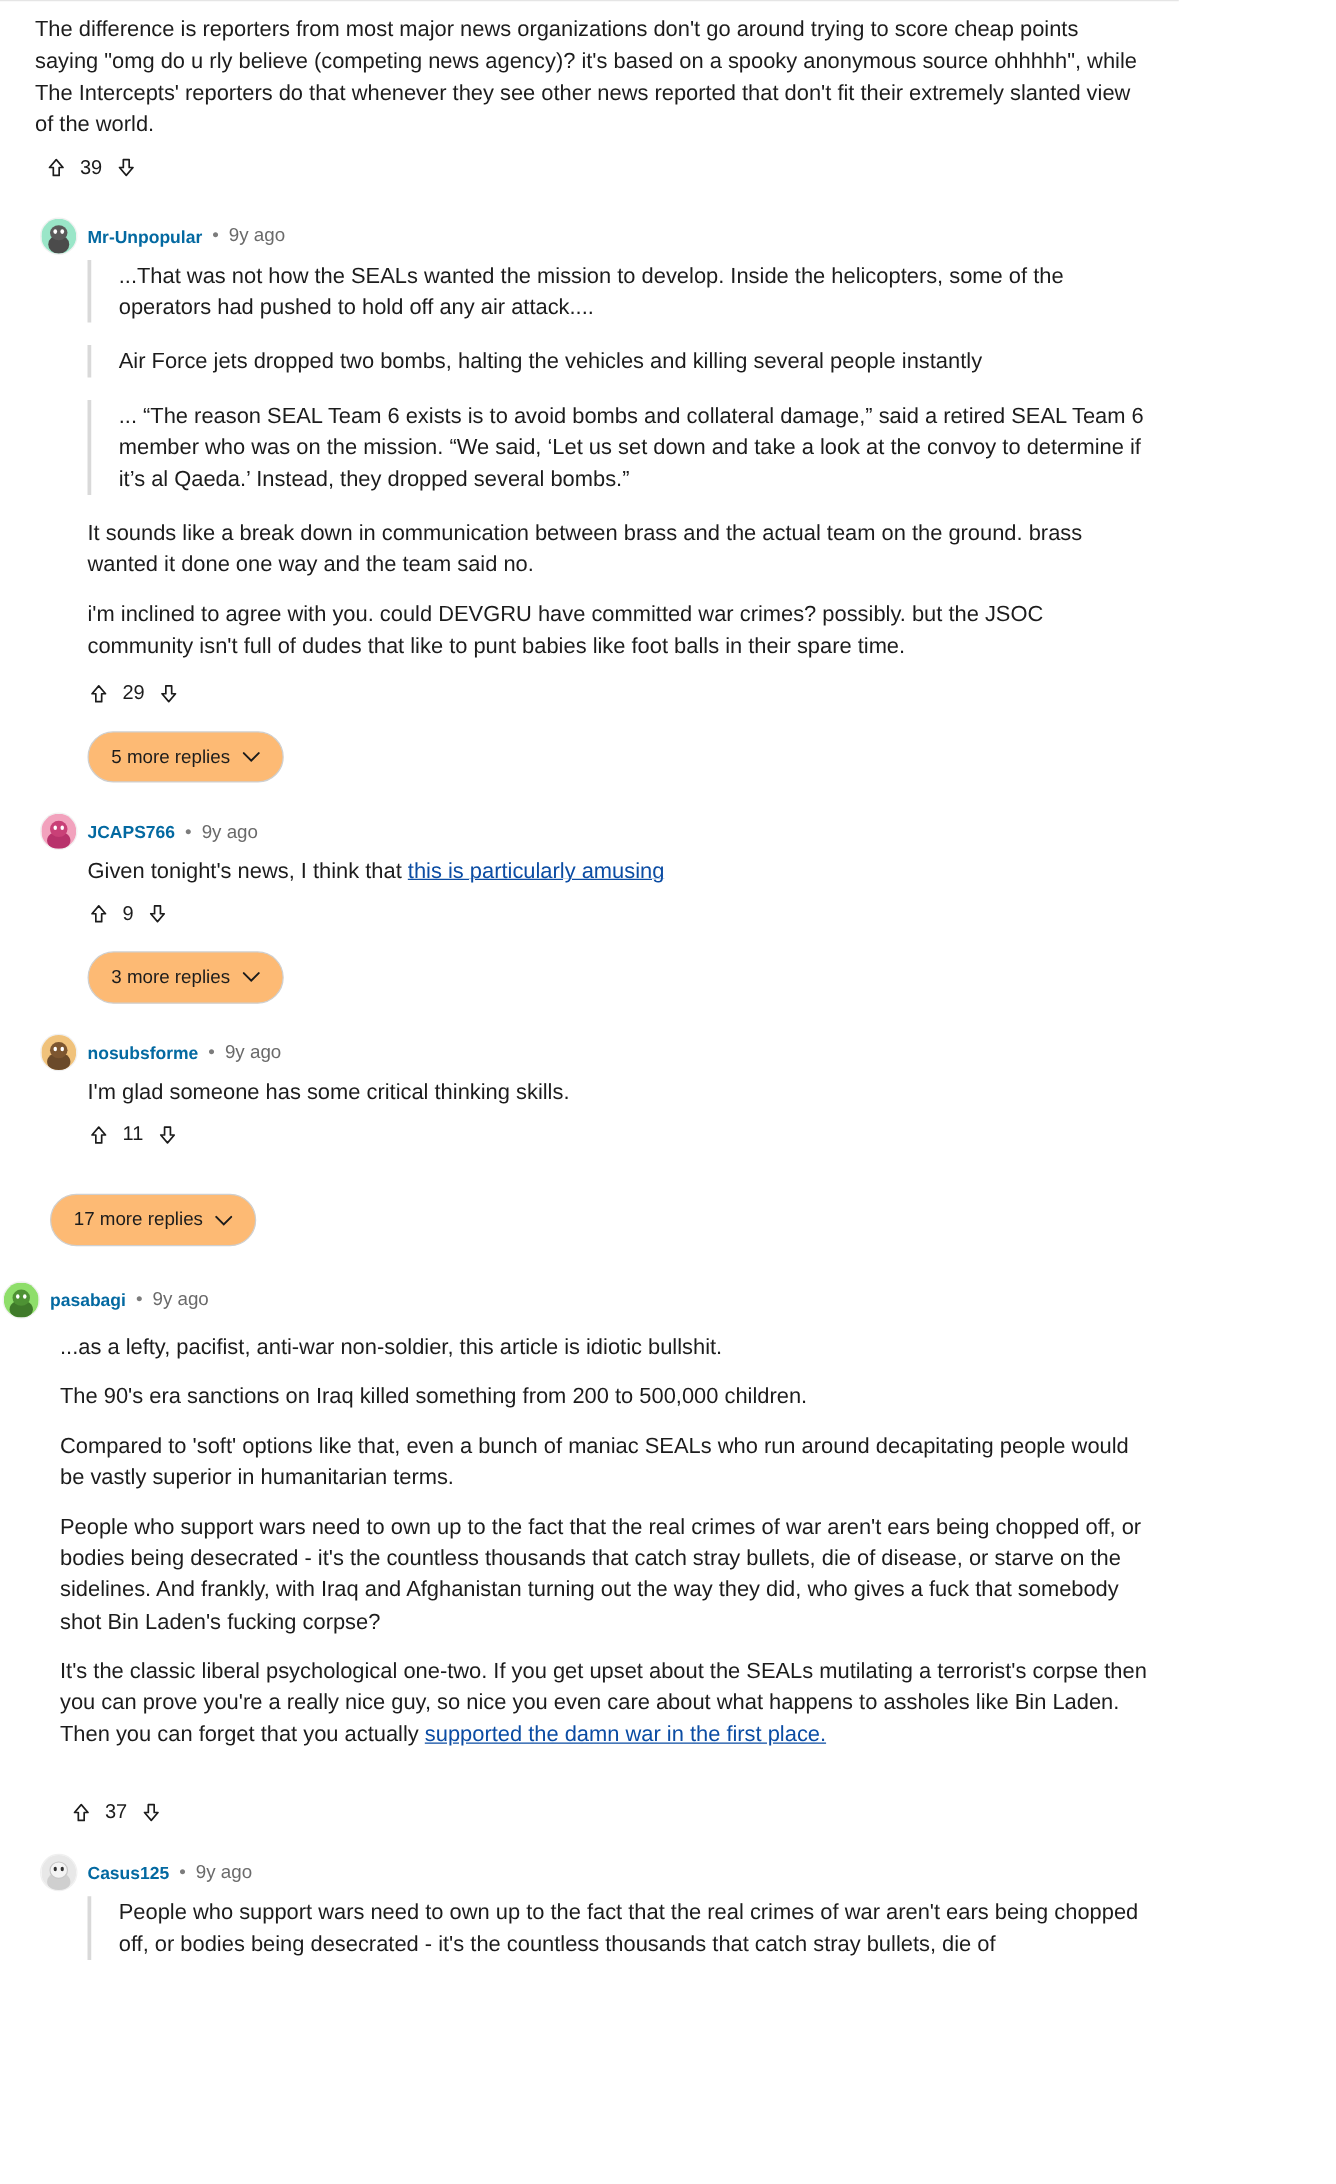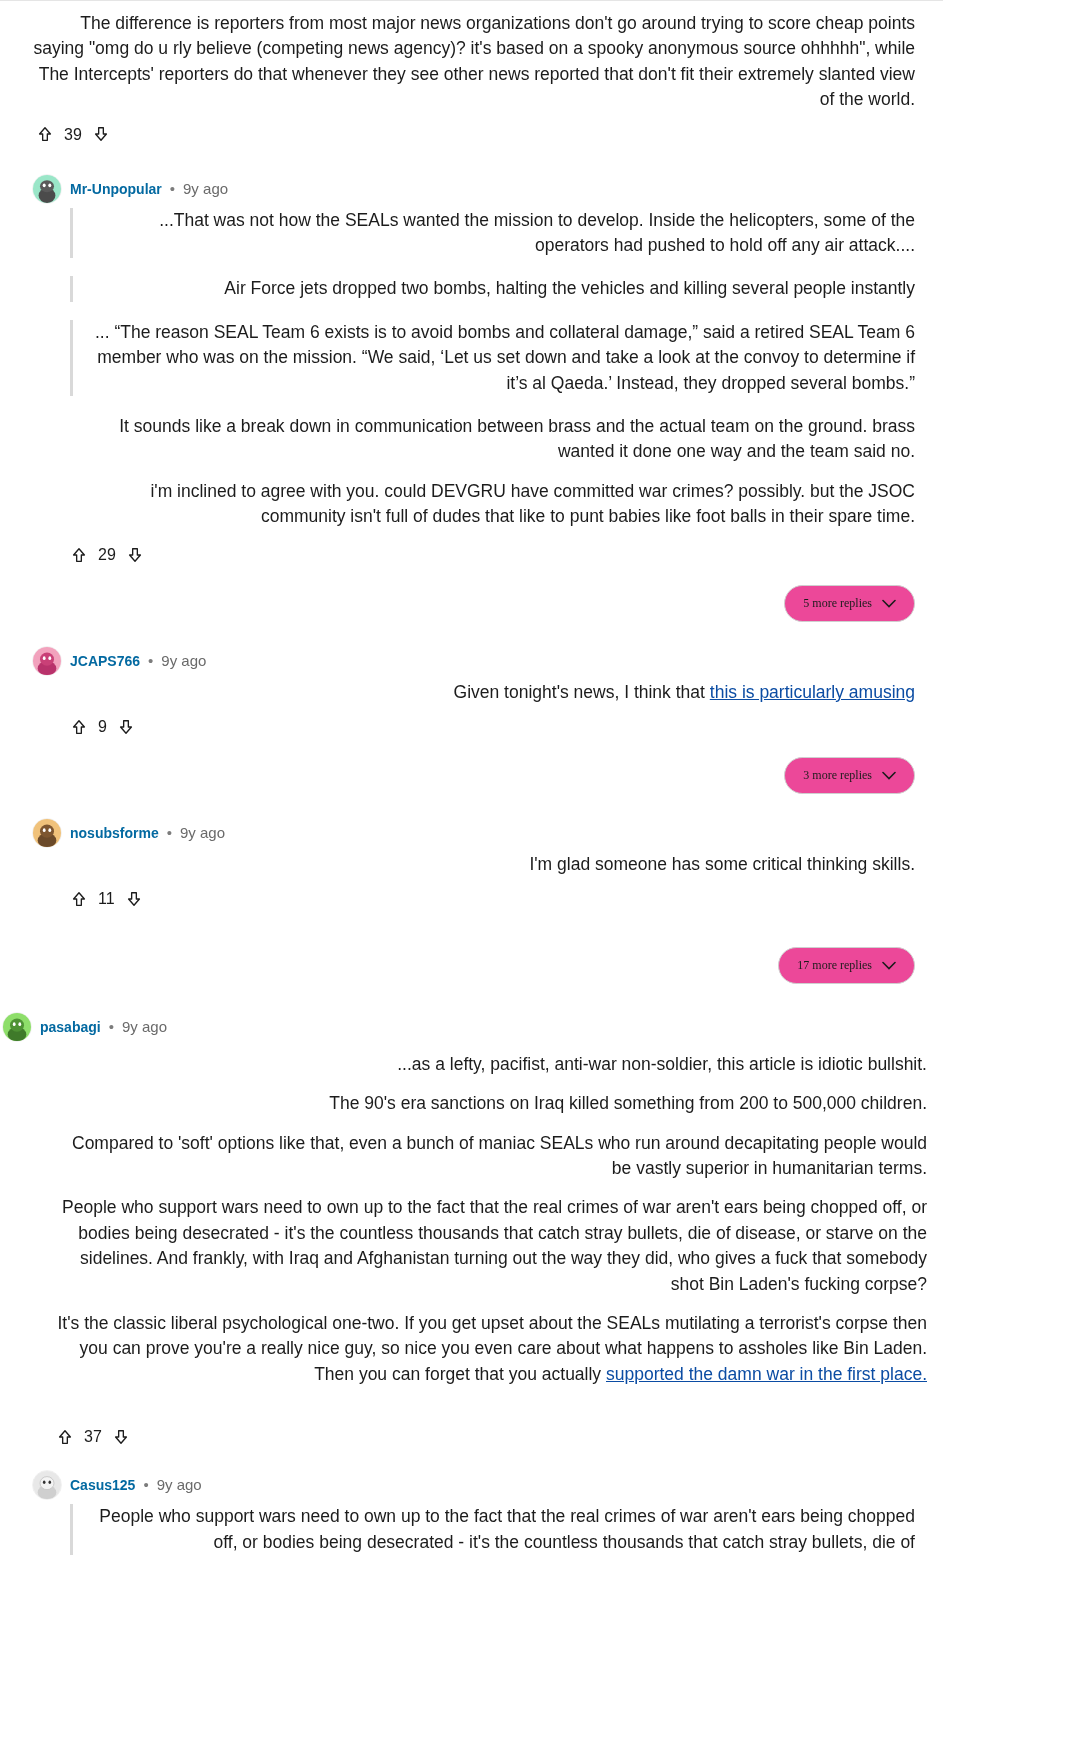--- a/index.html
+++ b/index.html
@@ -9,21 +9,21 @@
     font-family: "Liberation Sans", sans-serif;
   }
   body {
     width: 1069px;
     min-height: 1747px;
     color: #1c1c1c;
     font-size: 17.5px;
     line-height: 1.45;
     overflow: hidden;
   }
-  .page { position: relative; width: 943px; padding: 0; text-align: right; }
+  .page { position: relative; width: 943px; padding: 0; }
   .toprule { height: 1px; background: #e5e5e5; width: 100%; }
 
   
   .comment { position: relative; }
   .c-head {
     display: flex; align-items: center; gap: 8px;
     margin-bottom: 4px;
   }
   .avatar {
     width: 30px; height: 30px; border-radius: 50%;
@@ -63,24 +63,23 @@
   .collapse {
     position: absolute; left: 0; width: 22px; height: 22px;
     color: #666;
   }
   .collapse svg { width: 22px; height: 22px; display: block; }
 
   
   .more-pill {
     display: inline-flex; align-items: center; gap: 10px;
     border: 1px solid #cfcfcf; border-radius: 22px;
-    padding: 9px 18px; font-size: 12px; color: #1c1c1c;
-    background: #ec4899; cursor: pointer;
+    padding: 9px 18px; font-size: 15px; color: #1c1c1c;
+    background: #fdba74; cursor: pointer;
     margin-top: 12px;
-    font-family: Liberation Serif, serif;
   }
   .more-pill .chev { width: 14px; height: 9px; display: block; }
 
   a.inline-link { color: #0b4ca3; }
 
   
   .depth1 { margin-left: 22px; }
   .indent-body { margin-left: 38px; }
 </style>
 </head>

